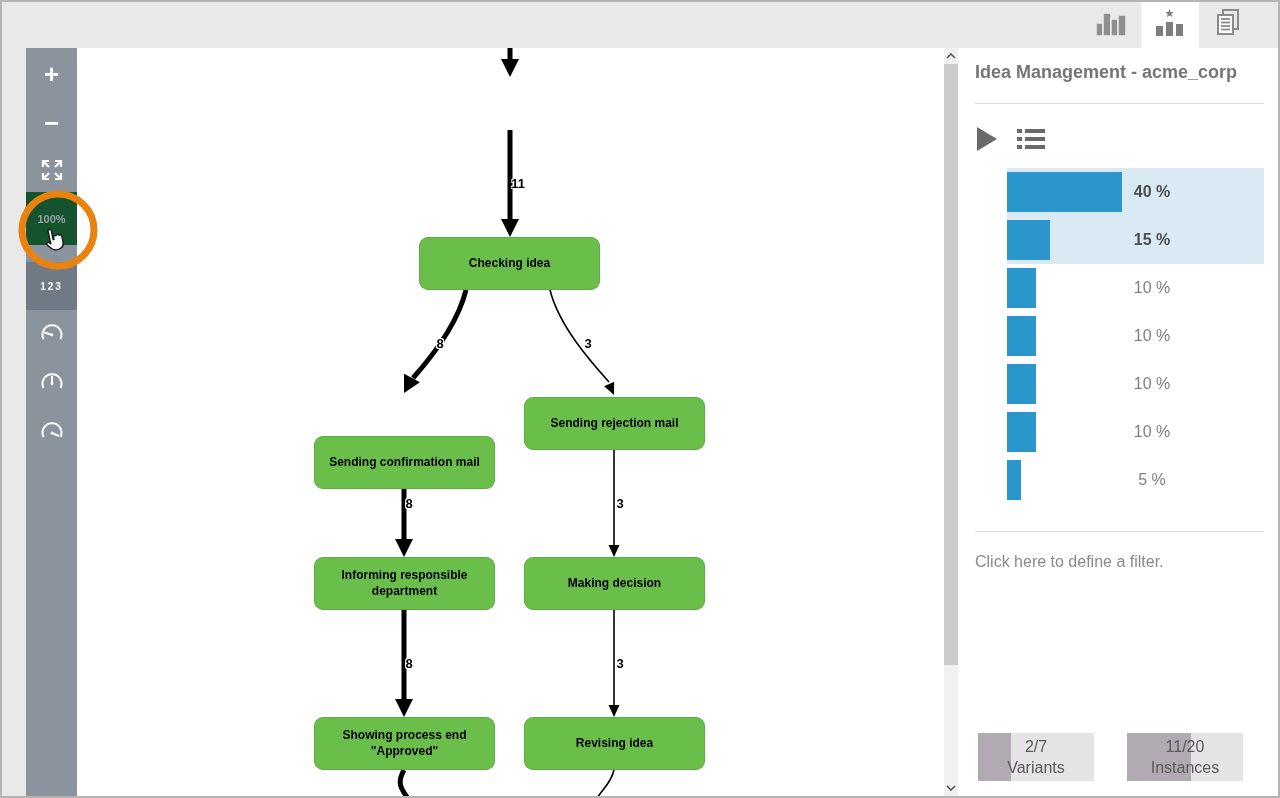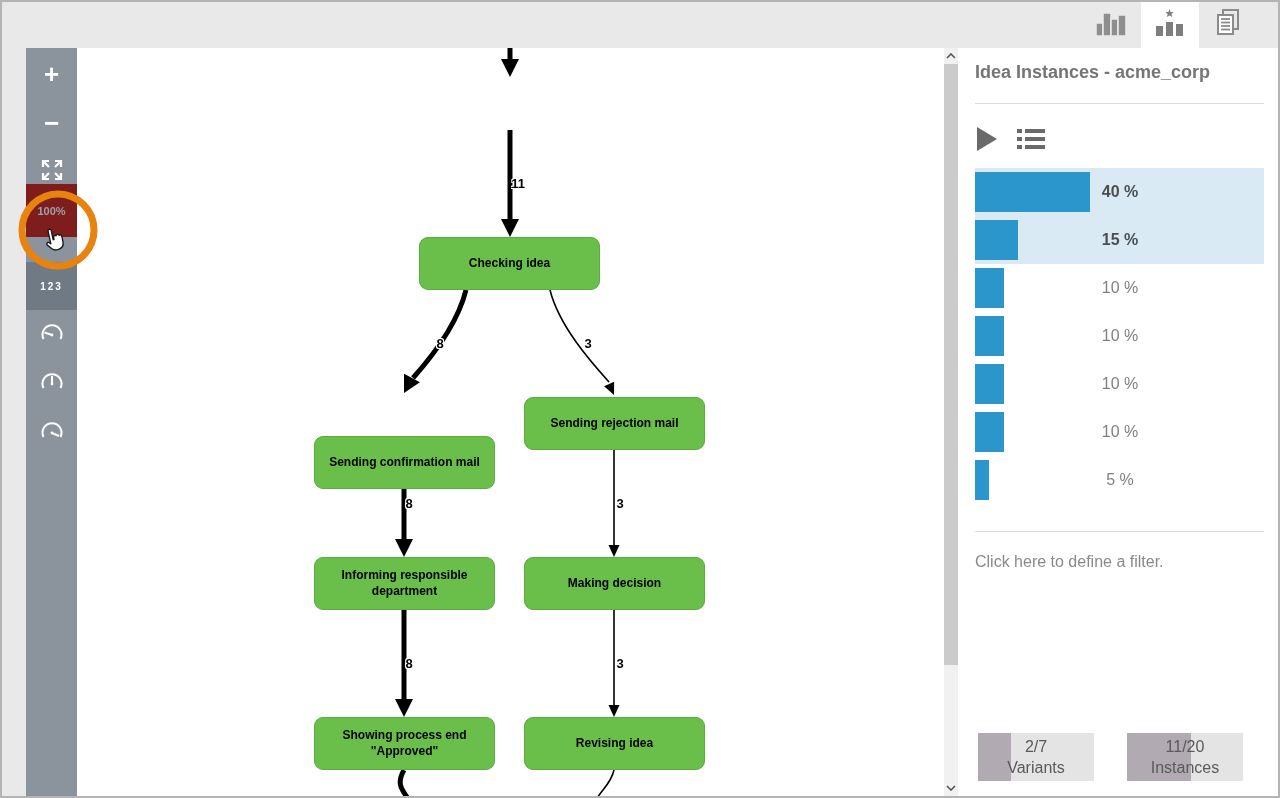--- a/index.html
+++ b/index.html
@@ -10,21 +10,21 @@
   
   #topbar{position:absolute;left:2px;top:2px;right:2px;height:46px;background:#E9E9E9;z-index:5;}
   #tabs{position:absolute;right:21px;top:0;height:46px;display:flex;}
   .tab{width:58px;height:46px;display:flex;align-items:center;justify-content:center;cursor:pointer;}
   .tab.selected{background:#FFFFFF;}
 
   
   #side-toolbar{position:absolute;left:26px;top:48px;bottom:2px;width:51px;background:#8B939C;z-index:6;}
   .side-btn{position:absolute;left:0;width:51px;display:flex;align-items:center;justify-content:center;color:#fff;cursor:pointer;}
   .glyph-btn{height:32px;font-size:26px;font-weight:bold;line-height:1;}
-  #zoom-level-btn{top:136px;height:53px;background:#7f1d1d;color:#9AA1A8;font-size:11px;font-weight:bold;}
+  #zoom-level-btn{top:144px;height:53px;background:#14532d;color:#9AA1A8;font-size:11px;font-weight:bold;}
   #numbers-btn{top:214px;height:48px;background:#6F7A85;font-size:10px;font-weight:bold;letter-spacing:2px;}
 
   
   #canvas{position:absolute;left:77px;top:48px;width:867px;height:748px;background:#FFFFFF;z-index:1;}
   #edge-svg{position:absolute;left:0;top:0;}
   .node{position:absolute;width:181px;height:53px;background:#6ABF4B;border:1px solid #5CAC3F;
         border-radius:9px;display:flex;align-items:center;justify-content:center;text-align:center;
         font-weight:bold;font-size:12px;color:#000;line-height:1.3;padding:3px 12px;box-sizing:border-box;cursor:pointer;}
   .elabel{position:absolute;transform:translate(-50%,-50%);font-weight:bold;font-size:13px;color:#000;
           text-shadow:-1px -1px 0 #fff,1px -1px 0 #fff,-1px 1px 0 #fff,1px 1px 0 #fff,0 1px 0 #fff,0 -1px 0 #fff;}
@@ -33,21 +33,21 @@
   #v-scrollbar{position:absolute;left:944px;top:48px;width:14px;height:748px;background:#F1F1F1;z-index:4;}
   #scroll-thumb{position:absolute;left:0;top:16px;width:14px;height:601px;background:#CBCBCB;}
   .scroll-arrow{position:absolute;left:0;width:14px;height:16px;display:flex;align-items:center;justify-content:center;cursor:pointer;}
 
   
   #right-panel{position:absolute;left:958px;top:48px;width:320px;height:748px;background:#FFFFFF;z-index:3;}
   #panel-title{position:absolute;left:17px;top:14px;width:289px;font-size:18px;font-weight:bold;color:#757575;}
   .panel-divider{position:absolute;left:17px;width:289px;height:0;border-top:1px solid #DCDCDC;}
   #panel-toolbar{position:absolute;left:17px;top:80px;height:26px;display:flex;align-items:center;gap:18px;}
   #variant-chart{position:absolute;left:17px;top:120px;width:289px;}
-  .vrow{position:relative;height:48px;cursor:pointer;}
+  .vrow{position:relative;height:48px;cursor:pointer;margin-left:32px;}
   .vrow.selected{background:var(--sel-bg,#D9EAF5);}
   .vbar{position:absolute;left:0;top:4px;height:40px;background:#2A96CB;}
   .vlabel{position:absolute;left:100px;top:0;width:90px;line-height:48px;text-align:center;
           font-size:16px;color:#808080;}
   .vrow.selected .vlabel{font-weight:bold;color:#4D4D4D;}
   #filter-hint{position:absolute;left:17px;top:505px;font-size:16px;color:#8A8A8A;cursor:pointer;}
   .counter{position:absolute;top:685px;width:116px;height:48px;background:#E4E4E4;overflow:hidden;cursor:pointer;}
   .counter .fill{position:absolute;left:0;top:0;bottom:0;background:#B2AAB2;}
   .counter .txt{position:relative;text-align:center;font-size:16px;color:#5A5A5A;line-height:21px;padding-top:3px;}
 
@@ -215,21 +215,21 @@
     </div>
     <div id="scroll-thumb"></div>
     <div class="scroll-arrow" style="bottom:0">
       <svg width="10" height="6" viewBox="0 0 10 6">
           <polyline points="1,1 5,5 9,1" fill="none" stroke="#555" stroke-width="1.6"></polyline>
         </svg>
     </div>
   </div>
 
   <div id="right-panel">
-    <div id="panel-title">Idea Instances - acme_corp</div>
+    <div id="panel-title">Idea Management - acme_corp</div>
     <div class="panel-divider" style="top:55px"></div>
 
     <div id="panel-toolbar">
       <span style="cursor:pointer">
         <svg width="24" height="26" viewBox="0 0 24 26">
             <polygon points="2,1 22,13 2,25" fill="#6A6A6A"></polygon>
           </svg>
       </span>
       <span style="cursor:pointer">
         <svg width="30" height="24" viewBox="0 0 30 24">

